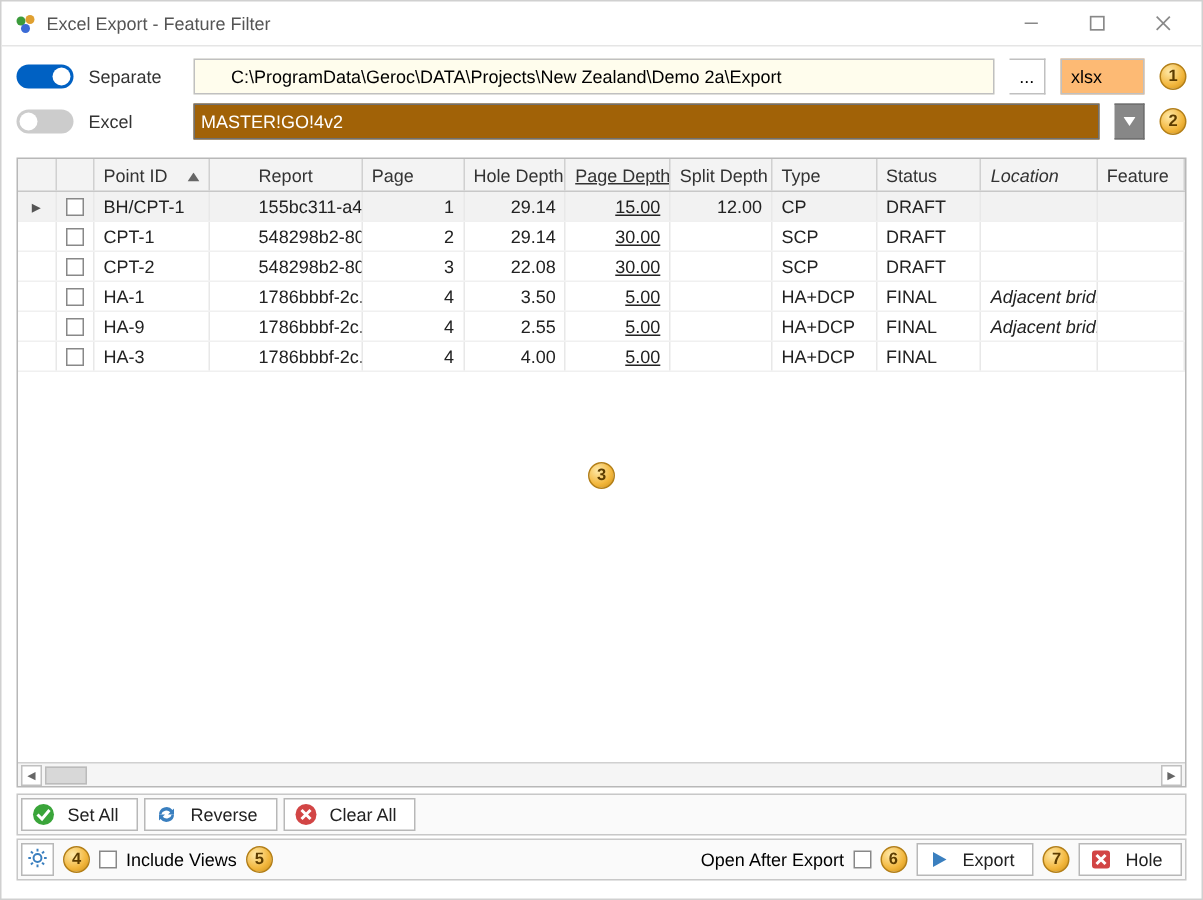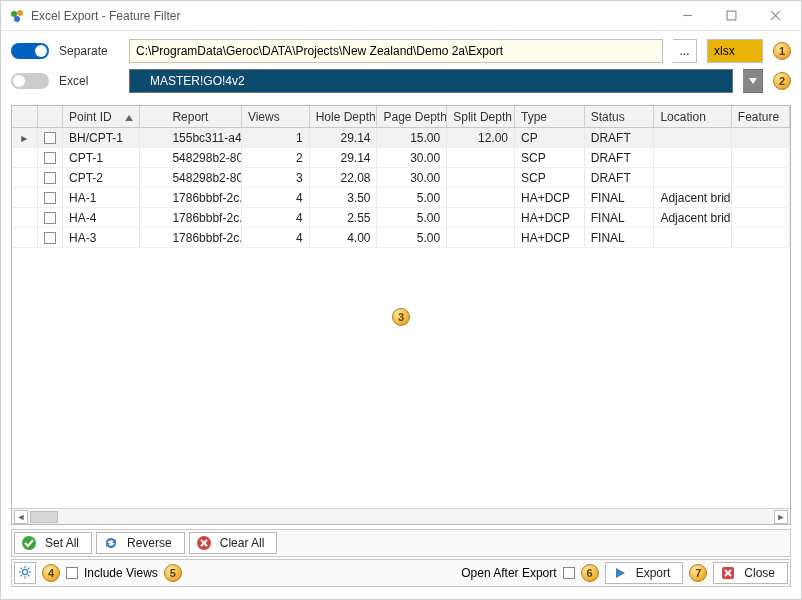--- a/index.html
+++ b/index.html
@@ -43,33 +43,33 @@
   .switch.on { background:#0061c3; }
   .switch.off { background:#ccc; }
   .switch .knob {
     position:absolute; top:2px; width:12px; height:12px; border-radius:50%; background:#fff;
   }
   .switch.on .knob { right:2px; }
   .switch.off .knob { left:2px; }
   .switch-label { width:60px; color:#333; }
   .path-input {
     flex:1; height:24px; border:1px solid #c0c0c0; background:#fffded;
-    padding:0 6px; display:flex; align-items:center; overflow:hidden; white-space:nowrap;
+    padding:0 24px; display:flex; align-items:center; overflow:hidden; white-space:nowrap;
   }
   .ellipsis-btn {
     width:24px; height:24px; border:1px solid #c0c0c0; background:#fff;
     display:flex; align-items:center; justify-content:center; border-left:none;
   }
   .ext-box {
-    width:56px; height:24px; border:1px solid #c0c0c0; background:#eab308;
+    width:56px; height:24px; border:1px solid #c0c0c0; background:#fdba74;
     display:flex; align-items:center; padding:0 6px;
   }
   .template-box {
-    flex:1; height:24px; background:#0c4a6e; color:#fff;
-    display:flex; align-items:center; padding:0 20px; border:1px solid #707070;
+    flex:1; height:24px; background:#a16207; color:#fff;
+    display:flex; align-items:center; padding:0 4px; border:1px solid #707070;
   }
   .template-arrow {
     width:20px; height:24px; background:#878787; border:1px solid #707070; border-left:none;
     display:flex; align-items:center; justify-content:center; color:#fff;
   }
   .badge {
     width:18px; height:18px; border-radius:50%;
     background: radial-gradient(circle at 35% 30%, #ffe9a8, #f2b63c 60%, #c98d18);
     border:1px solid #b37f18; color:#5c3c00; font-weight:bold;
     display:flex; align-items:center; justify-content:center; font-size:11px;
@@ -110,25 +110,25 @@
   .chkbox {
     width:12px; height:12px; border:1px solid #888; background:#fff;
   }
   
   .c-ind { width:26px; }
   .c-chk { width:26px; }
   .c-pid { width:80px; }
   .c-rep { width:78px;margin-left:26px; }
   .c-sort{ width:70px; }
   .c-hd  { width:70px; }
-  .c-pd  { width:72px; }
+  .c-pd  { width:72px;text-decoration:underline; }
   .c-sd  { width:70px; }
   .c-typ { width:72px; }
   .c-sta { width:72px; }
-  .c-loc { width:80px; }
+  .c-loc { width:80px;font-style:italic; }
   .c-fea { width:60px; }
   
   .center-badge { position:absolute; top:180px; left:50%; transform:translateX(-50%); }
   
   .hscroll {
     height:16px; border-top:1px solid #d0d0d0; background:#f5f5f5;
     display:flex; align-items:center; justify-content:space-between; padding:0 2px;
   }
   .hs-btn { width:14px; height:14px; border:1px solid #c0c0c0; background:#fff;
     display:flex; align-items:center; justify-content:center; color:#666; font-size:9px;}
@@ -221,21 +221,21 @@
     <div class="gh c-chk"></div>
     <div class="gh c-pid">
       <span>Point ID</span>
       <span class="sort-arrow">
         <svg width="8" height="6" viewBox="0 0 8 6">
             <polygon points="4,0 8,6 0,6" fill="#666"></polygon>
           </svg>
       </span>
     </div>
     <div class="gh c-rep">Report</div>
-    <div class="gh c-sort">Views</div>
+    <div class="gh c-sort">Page</div>
     <div class="gh c-hd">Hole Depth</div>
     <div class="gh c-pd">Page Depth</div>
     <div class="gh c-sd">Split Depth</div>
     <div class="gh c-typ">Type</div>
     <div class="gh c-sta">Status</div>
     <div class="gh c-loc">Location</div>
     <div class="gh c-fea">Feature</div>
   </div>
   <div class="grid-body" id="grid-body">
 
@@ -301,21 +301,21 @@
         <div class="gc c-typ">HA+DCP</div>
         <div class="gc c-sta">FINAL</div>
         <div class="gc c-loc">Adjacent brid...</div>
         <div class="gc c-fea"></div>
       </div>
       <div class="grow">
         <div class="gc c-ind row-indicator"></div>
         <div class="gc c-chk chkcell">
           <div class="chkbox"></div>
         </div>
-        <div class="gc c-pid">HA-4</div>
+        <div class="gc c-pid">HA-9</div>
         <div class="gc c-rep">1786bbbf-2c...</div>
         <div class="gc c-sort num">4</div>
         <div class="gc c-hd num">2.55</div>
         <div class="gc c-pd num">5.00</div>
         <div class="gc c-sd num"></div>
         <div class="gc c-typ">HA+DCP</div>
         <div class="gc c-sta">FINAL</div>
         <div class="gc c-loc">Adjacent brid...</div>
         <div class="gc c-fea"></div>
       </div>
@@ -415,15 +415,15 @@
   </div>
   <div class="badge" style="margin:0 6px;">7</div>
   <div class="btn">
     <span class="ico">
       <svg viewBox="0 0 16 16">
           <rect x="2" y="2" width="12" height="12" rx="2" fill="#d24545"></rect>
           <line x1="5" y1="5" x2="11" y2="11" stroke="#fff" stroke-width="2"></line>
           <line x1="11" y1="5" x2="5" y2="11" stroke="#fff" stroke-width="2"></line>
         </svg>
     </span>
-    <span>Close</span>
+    <span>Hole</span>
   </div>
 </div>
 
 </body></html>

